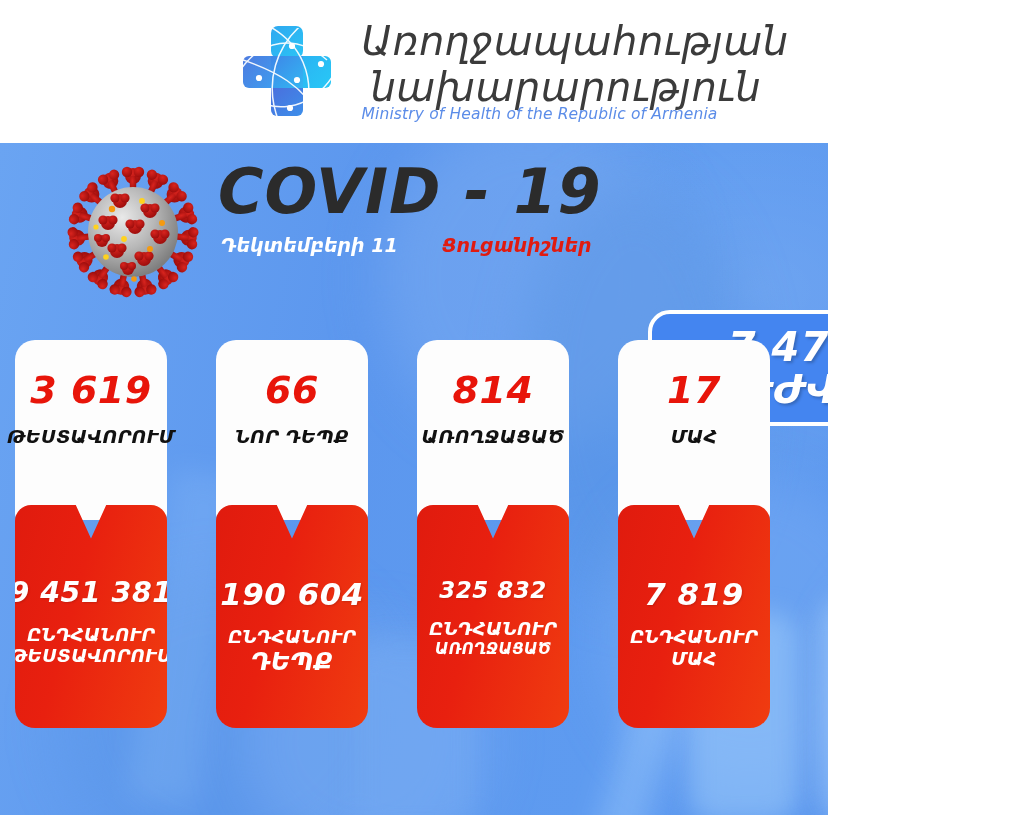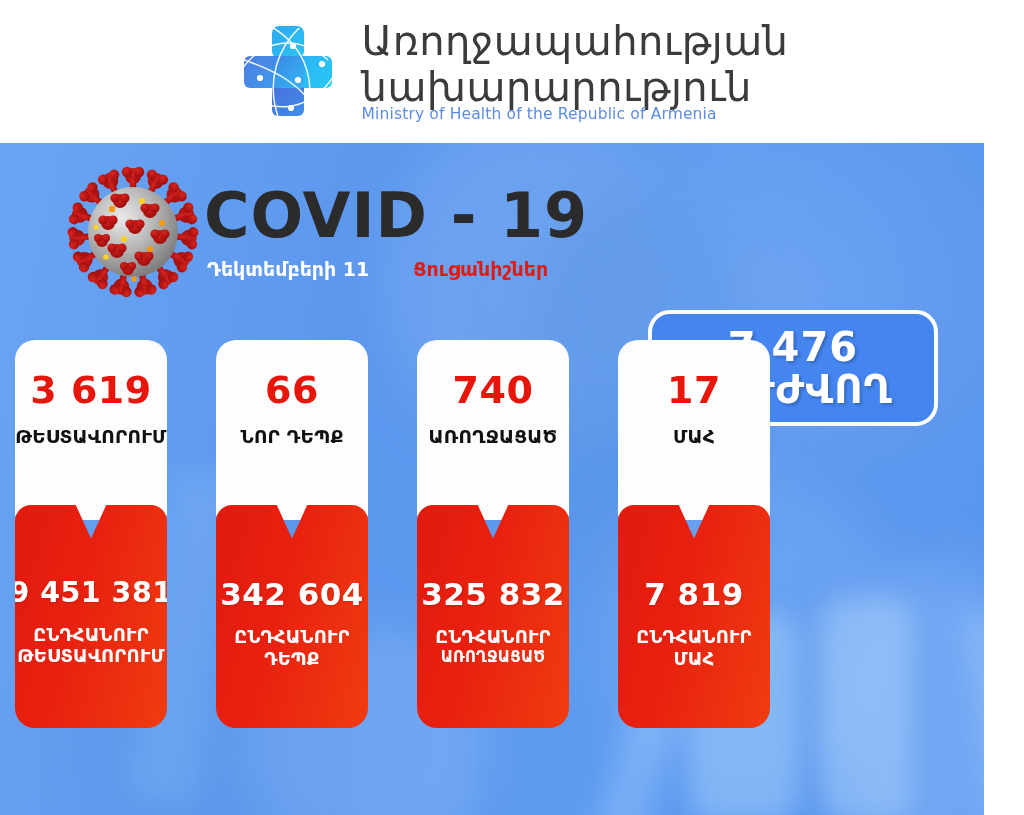--- a/index.html
+++ b/index.html
@@ -6,24 +6,25 @@
     margin: 0;
     padding: 0;
     background: #ffffff;
   }
   body {
     font-family: "DejaVu Sans", "Liberation Sans", sans-serif;
   }
 
   #page {
     position: relative;
-    width: 984px;
+    width: 828px;
     height: 815px;
     overflow: hidden;
     background: #4d7c0f;
+    font-style: italic;
   }
 
   
   .header-band {
     position: absolute;
     left: 0;
     top: 0;
     width: 1024px;
     height: 143px;
     background: #ffffff;
@@ -46,21 +47,21 @@
     line-height: 1;
   }
   .logo-line {
     font-family: "DejaVu Sans", "Liberation Sans", sans-serif;
     font-size: 40px;
     font-weight: 400;
     color: #3b3b3b;
     letter-spacing: 0.5px;
     white-space: nowrap;
   }
-  .logo-line.l2 { margin-top: 6px; }
+  .logo-line.l2 { margin-top: 6px; margin-left: 9px; }
   .logo-sub {
     font-family: "DejaVu Sans", "Liberation Sans", sans-serif;
     font-size: 15.5px;
     font-weight: 400;
     color: #5b8ce8;
     letter-spacing: 0.15px;
     white-space: nowrap;
   }
 
   
@@ -107,21 +108,21 @@
   .s1 { left: 628px; top: 455px; width: 46px; height: 250px; transform: rotate(16deg); }
   .s2 { left: 980px; top: 470px; width: 40px; height: 240px; transform: rotate(-9deg); }
   .s3 { left: 150px; top: 330px; width: 70px; height: 330px; transform: rotate(8deg); opacity: .5; }
 
   
   .title-row {
     position: absolute;
     left: 62px;
     top: 18px;
     display: flex;
-    align-items: center;
+    gap: 14px;
   }
   .virus { width: 142px; height: 142px; flex: 0 0 auto; }
 
   .title-block { display: flex; flex-direction: column; }
   .covid-title {
     font-family: "DejaVu Sans", "Liberation Sans", sans-serif;
     font-size: 62px;
     font-weight: bold;
     color: #2b2b2b;
     letter-spacing: 1px;
@@ -276,25 +277,25 @@
     color: #ffffff;
     line-height: 1.2;
     letter-spacing: 0.2px;
   }
   .total-l1 { font-size: 18px; display: block; white-space: nowrap; }
   .total-l2 { display: block; white-space: nowrap; }
 
   
   .c0 .total-num { font-size: 28.5px; }
   .c1 .total-num { font-size: 31px; }
-  .c2 .total-num { font-size: 31px; }
+  .c2 .total-num { font-size: 23px; }
   .c3 .total-num { font-size: 31px; }
 
   .c0 .total-l2 { font-size: 18px; }
-  .c1 .total-l2 { font-size: 18px; }
+  .c1 .total-l2 { font-size: 24px; }
   .c2 .total-l2 { font-size: 15px; }
   .c3 .total-l2 { font-size: 18px; }
 </style>
 </head>
 <body>
 
 <div id="page">
 
   <div class="header-band">
 
@@ -572,31 +573,31 @@
           </div>
         </div>
       </div>
 
       <div class="card c1">
         <div class="card-top">
           <div class="daily-num">66</div>
           <div class="daily-label">ՆՈՐ ԴԵՊՔ</div>
         </div>
         <div class="card-bottom">
-          <div class="total-num">342 604</div>
+          <div class="total-num">190 604</div>
           <div class="total-label">
             <span class="total-l1">ԸՆԴՀԱՆՈՒՐ</span>
             <span class="total-l2">ԴԵՊՔ</span>
           </div>
         </div>
       </div>
 
       <div class="card c2">
         <div class="card-top">
-          <div class="daily-num">740</div>
+          <div class="daily-num">814</div>
           <div class="daily-label">ԱՌՈՂՋԱՑԱԾ</div>
         </div>
         <div class="card-bottom">
           <div class="total-num">325 832</div>
           <div class="total-label">
             <span class="total-l1">ԸՆԴՀԱՆՈՒՐ</span>
             <span class="total-l2">ԱՌՈՂՋԱՑԱԾ</span>
           </div>
         </div>
       </div>

